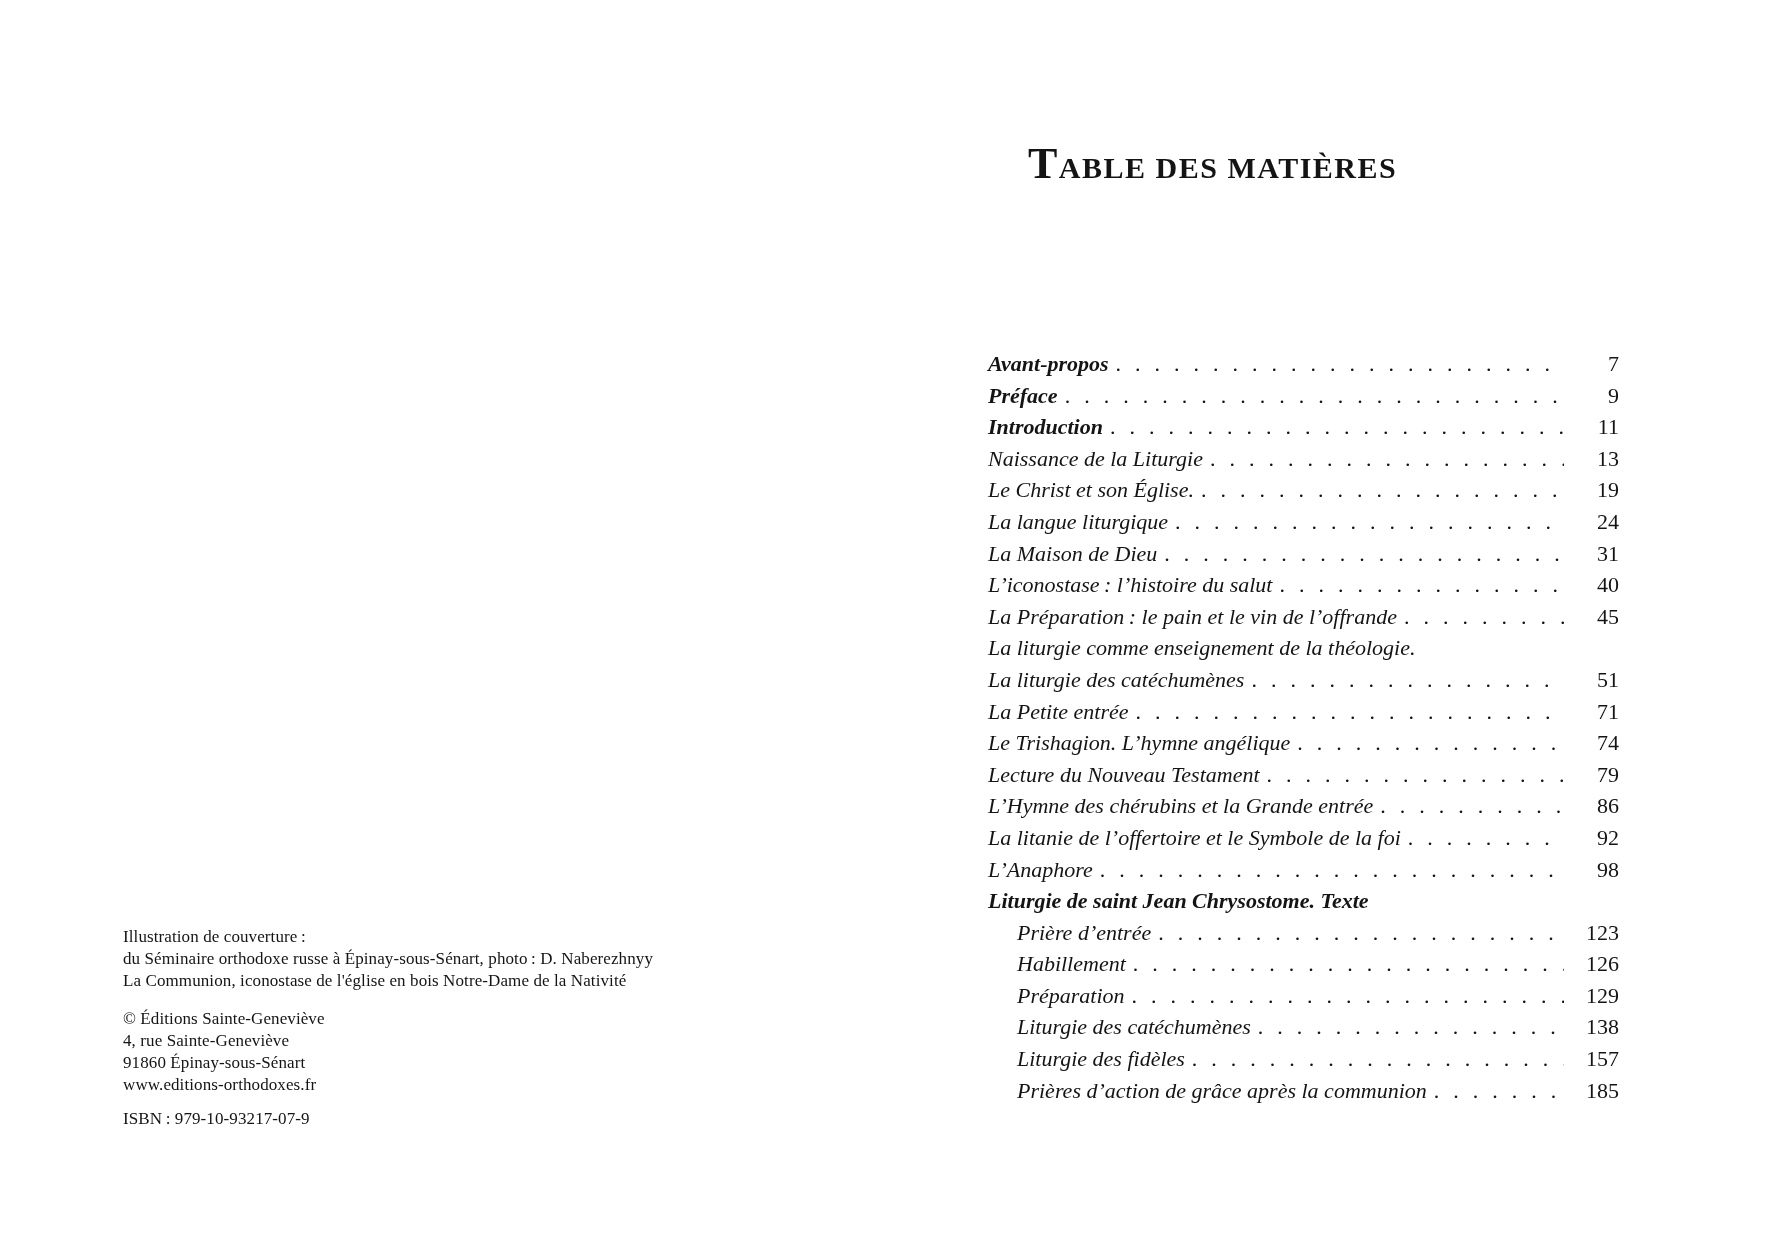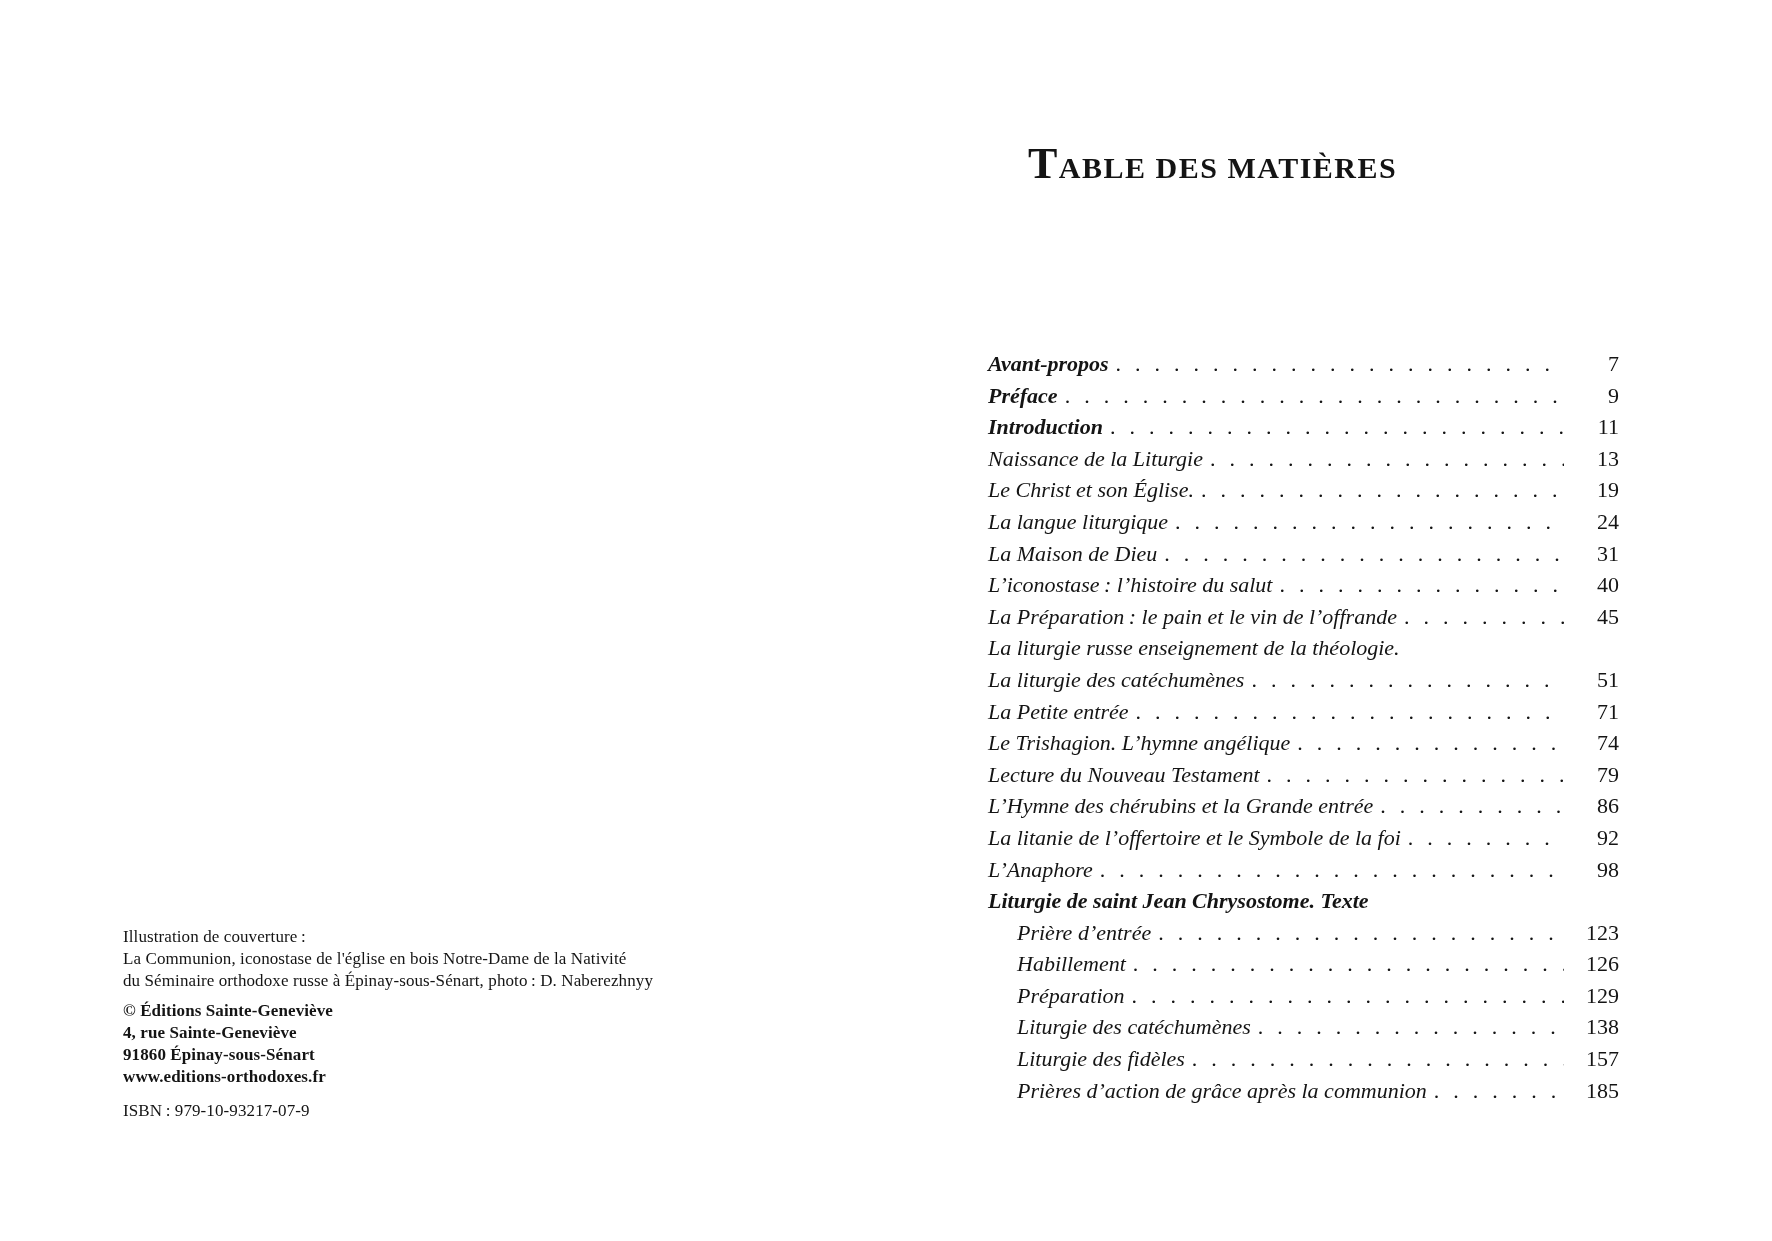--- a/index.html
+++ b/index.html
@@ -14,21 +14,21 @@
   .spread { position:absolute; inset:0; background:#ffffff; }
 
   
   .colophon {
     position:absolute;
     left:123px; top:926px;
     font-size:17px;
     line-height:21.8px;
     letter-spacing:0.1px;
   }
-  .colophon .group-publisher { margin-top:9px;font-weight:bold; }
+  .colophon .group-publisher { margin-top:17px; }
   .colophon .group-isbn { margin-top:12px; }
 
   
   .toc {
     position:absolute;
     left:988px; top:142px;
     width:631px;
   }
   .toc-title {
     text-align:left;
@@ -79,22 +79,22 @@
   .toc-row.bold .toc-page { font-weight:normal; }
 </style>
 </head>
 <body>
 
 <div class="spread">
 
   <div class="colophon">
     <div class="group-cover-note">
       <div>Illustration de couverture :</div>
+      <div>du Séminaire orthodoxe russe à Épinay-sous-Sénart, photo : D. Naberezhnyy</div>
       <div>La Communion, iconostase de l'église en bois Notre-Dame de la Nativité</div>
-      <div>du Séminaire orthodoxe russe à Épinay-sous-Sénart, photo : D. Naberezhnyy</div>
     </div>
     <div class="group-publisher">
       <div>© Éditions Sainte-Geneviève</div>
       <div>4, rue Sainte-Geneviève</div>
       <div>91860 Épinay-sous-Sénart</div>
       <div>www.editions-orthodoxes.fr</div>
     </div>
     <div class="group-isbn">ISBN : 979-10-93217-07-9</div>
   </div>
 
@@ -140,21 +140,21 @@
       <span class="toc-label">L’iconostase : l’histoire du salut</span>
       <span class="toc-leader"></span>
       <span class="toc-page">40</span>
     </div>
     <div class="toc-row">
       <span class="toc-label">La Préparation : le pain et le vin de l’offrande</span>
       <span class="toc-leader"></span>
       <span class="toc-page">45</span>
     </div>
     <div class="toc-row">
-      <span class="toc-label">La liturgie russe enseignement de la théologie.</span>
+      <span class="toc-label">La liturgie comme enseignement de la théologie.</span>
     </div>
     <div class="toc-row">
       <span class="toc-label">La liturgie des catéchumènes</span>
       <span class="toc-leader"></span>
       <span class="toc-page">51</span>
     </div>
     <div class="toc-row">
       <span class="toc-label">La Petite entrée</span>
       <span class="toc-leader"></span>
       <span class="toc-page">71</span>

